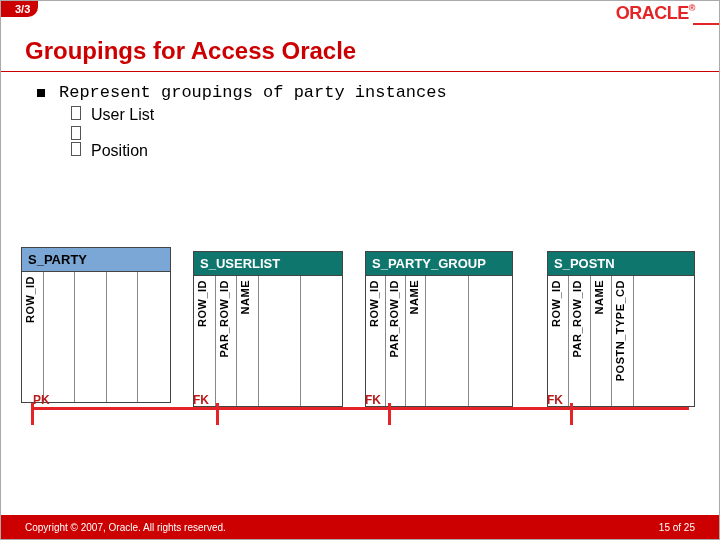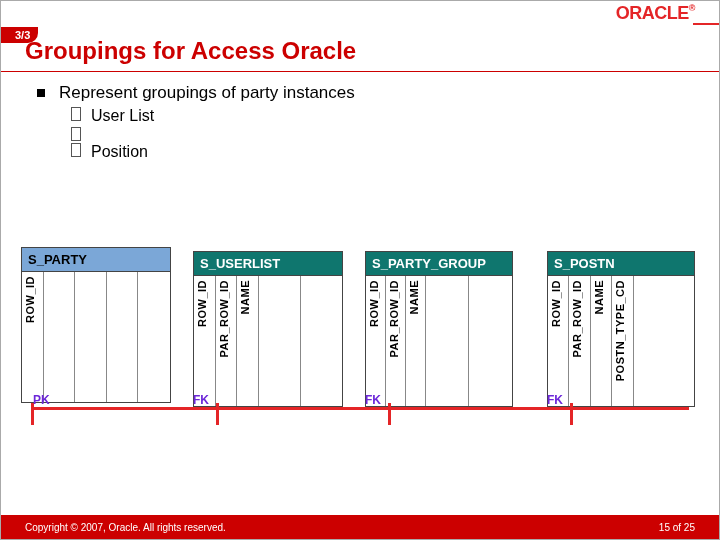--- a/index.html
+++ b/index.html
@@ -1,41 +1,41 @@
 <!DOCTYPE html>
 <html><head>
 <meta charset="utf-8">
 <style>
   * { box-sizing: border-box; margin: 0; padding: 0; }
   body { font-family: Arial, Helvetica, sans-serif; background: #fff; width: 720px; height: 540px; position: relative; overflow: hidden; }
   .slide { width: 720px; height: 540px; position: relative; border: 1px solid #aaa; }
   .topbar { position: absolute; top: 0; left: 0; right: 0; height: 20px; }
-  .tab { position: absolute; left: 0; top: 0; background: #c00; color: #fff; font-size: 11px; padding: 2px 8px 2px 14px; border-radius: 0 0 10px 0; font-weight: bold; margin-top: 26px; }
+  .tab { position: absolute; left: 0; top: 0; background: #c00; color: #fff; font-size: 11px; padding: 2px 8px 2px 14px; border-radius: 0 0 10px 0; font-weight: bold; }
   .logo { position: absolute; right: 24px; top: 2px; color: #e42527; font-weight: bold; font-size: 18px; letter-spacing: -0.5px; }
   .logo .reg { font-size: 9px; vertical-align: top; }
   .redline-top { position: absolute; top: 22px; width: 26px; right: 0; height: 2px; background: #e42527; }
   .title { position: absolute; left: 24px; top: 36px; color: #c00; font-size: 24px; font-weight: bold; }
   .under-title { position: absolute; left: 0; right: 0; top: 70px; height: 1px; background: #c00; }
   .bullets { position: absolute; left: 36px; top: 82px; font-size: 17px; color: #000; }
-  .b1 { position: relative; padding-left: 22px; margin-bottom: 4px; }
+  .b1 { position: relative; padding-left: 22px; margin-bottom: 4px; font-family: Liberation Mono, monospace; }
   .b1::before { content: ''; position: absolute; left: 0; top: 6px; width: 8px; height: 8px; background: #000; }
   .sub { margin-left: 34px; font-size: 16px; display: flex; margin-bottom: 2px; }
   .sub .box { width: 10px; height: 14px; border: 1px solid #555; margin-right: 10px; flex-shrink: 0; }
   .tables-wrap { position: absolute; top: 246px; left: 20px; right: 20px; height: 170px; }
   .tbl { position: absolute; border: 1px solid #444; background: #fff; }
   .thead { font-weight: bold; font-size: 13px; padding: 4px 6px; }
   .thead.blue { background: #7ba7d7; border-bottom: 1px solid #444; }
   .thead.green { background: #0f766e; color: #fff; border-bottom: 1px solid #444; }
   .cols { display: flex; height: 130px; }
   .col { border-right: 1px solid #888; min-width: 20px; position: relative; }
   .col:last-child { border-right: none; }
   .col .vtxt { writing-mode: vertical-rl; transform: rotate(180deg); font-size: 11px; font-weight: bold; position: absolute; top: 4px; left: 2px; letter-spacing: 0.5px; white-space: nowrap; }
   .connector-line { position: absolute; top: 406px; left: 30px; right: 30px; height: 3px; background: #e42527; }
   .vconn { position: absolute; width: 3px; background: #e42527; top: 402px; height: 22px; }
-  .fklabel { position: absolute; color: #6d28d9; font-size: 12px; font-weight: bold; top: 392px; }
+  .fklabel { position: absolute; color: #b91c1c; font-size: 12px; font-weight: bold; top: 392px; }
   .footer { position: absolute; left: 0; right: 0; bottom: 0; height: 24px; background: #c00; color: #fff; font-size: 10px; display: flex; align-items: center; padding: 8px 24px; justify-content: space-between; }
   .footer .pg { font-size: 10px; }
 </style>
 </head>
 <body>
 
 <div class="slide">
   <div class="topbar">
     <div class="tab">3/3</div>
     <div class="logo">

